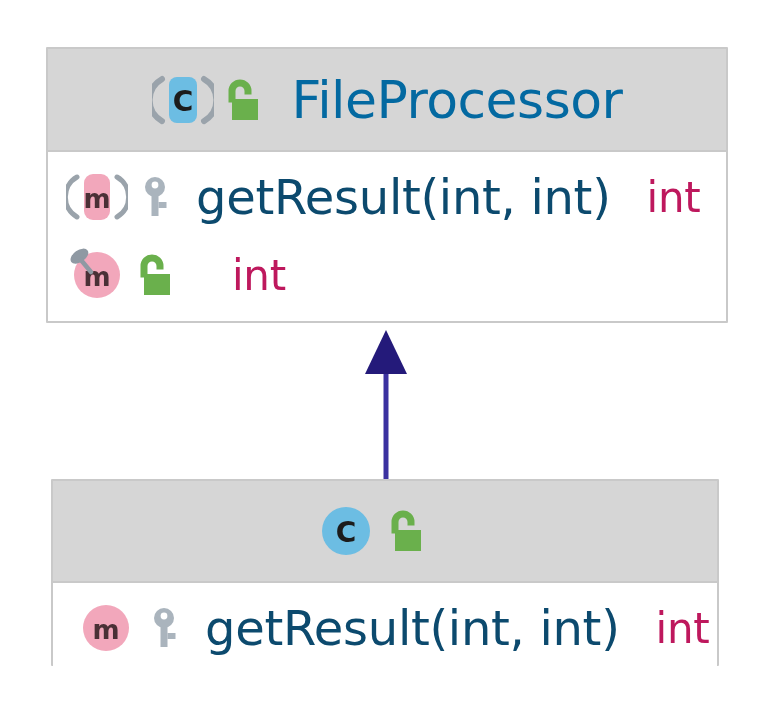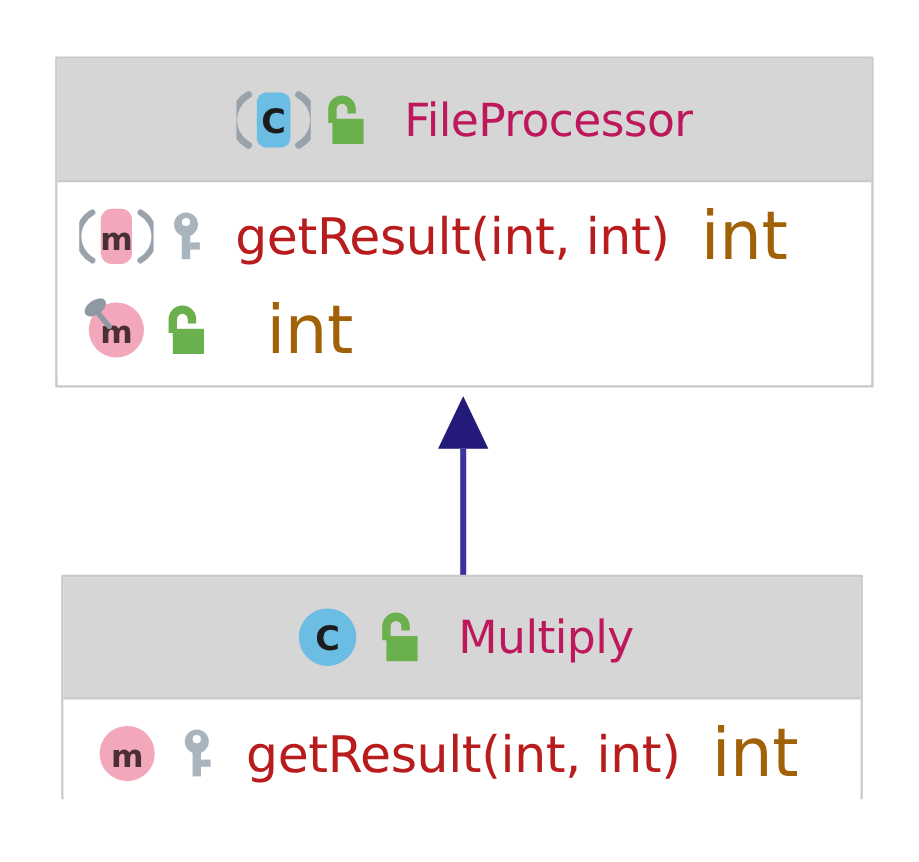--- a/index.html
+++ b/index.html
@@ -46,50 +46,50 @@
     background: #d6d6d6;
     border-bottom: 2px solid #c9c9c9;
     display: flex;
     align-items: center;
     justify-content: center;
   }
   #class-fileprocessor .uml-header { height: 103px; }
   #class-multiply .uml-header { height: 102px; }
 
   .uml-header .class-name {
-    font-size: 38px;
-    color: #be185d;
+    font-size: 52px;
+    color: #0369a1;
     letter-spacing: -0.5px;
     white-space: nowrap;
   }
 
   .uml-members {
     box-sizing: border-box;
     background: #ffffff;
     padding: 6px 0 0 0;
   }
 
   .uml-member {
     display: flex;
     align-items: center;
     height: 78px;
     padding-left: 18px;
     white-space: nowrap;
   }
   #class-multiply .uml-member { padding-left: 22px; }
 
   .member-sig {
+    font-size: 48px;
+    color: #0c4a6e;
+    letter-spacing: -0.3px;
+  }
+  .member-type {
     font-size: 42px;
-    color: #b91c1c;
-    letter-spacing: -0.3px;
-  }
-  .member-type {
-    font-size: 56px;
-    color: #a16207;
-    margin-left: 26px;
+    color: #be185d;
+    margin-left: 36px;
     letter-spacing: -0.3px;
   }
 
   
   .icon-slot {
     position: relative;
     flex: 0 0 auto;
     display: inline-block;
   }
   .kind-slot { width: 62px; height: 56px; margin-right: 4px; }
@@ -205,21 +205,20 @@
         </svg>
       </span>
 
       <span class="icon-slot hdr-vis-slot">
         <svg viewBox="0 0 46 50">
           <path d="M12 24 L12 16 A 8 8 0 0 1 28 16" fill="none" stroke="#6ab04c" stroke-width="7" stroke-linecap="square"></path>
           <rect x="12" y="24" width="26" height="21" fill="#6ab04c"></rect>
         </svg>
       </span>
 
-      <span class="class-name">Multiply</span>
     </div>
 
     <div class="uml-members">
       <div class="uml-member">
         <span class="icon-slot kind-slot">
           <svg viewBox="0 0 62 56">
             <circle cx="31" cy="28" r="23" fill="#f2a7bb"></circle>
             <text x="31" y="39" text-anchor="middle" font-family="DejaVu Sans, sans-serif" font-size="26" font-weight="600" fill="#4a3036">m</text>
           </svg>
         </span>

